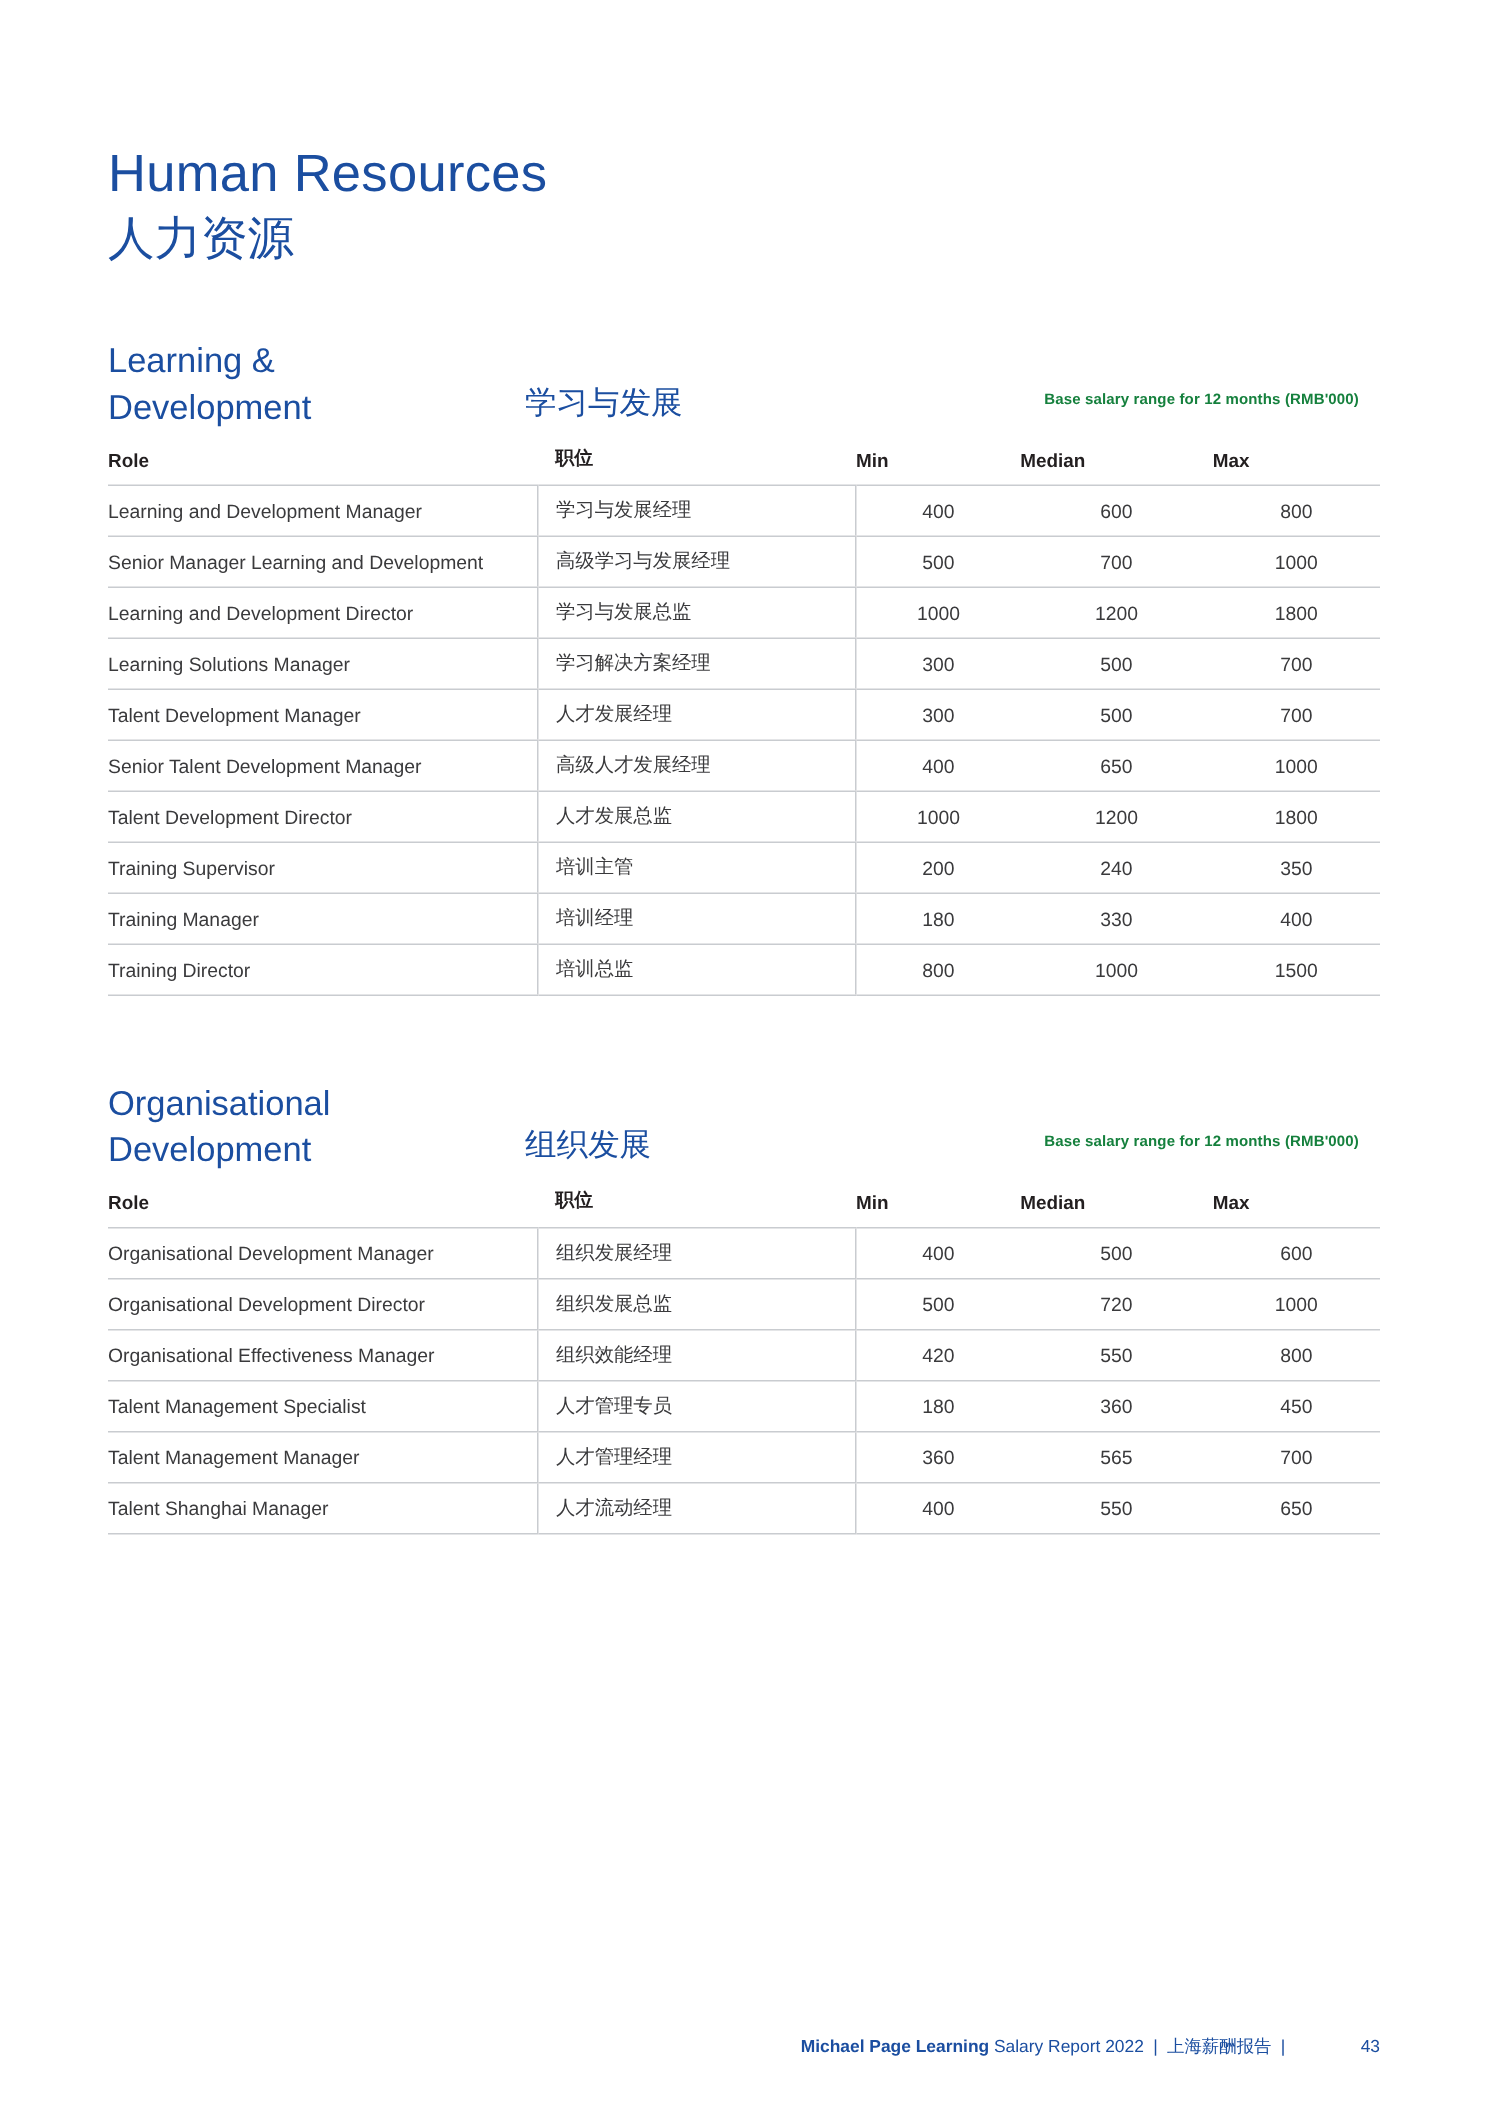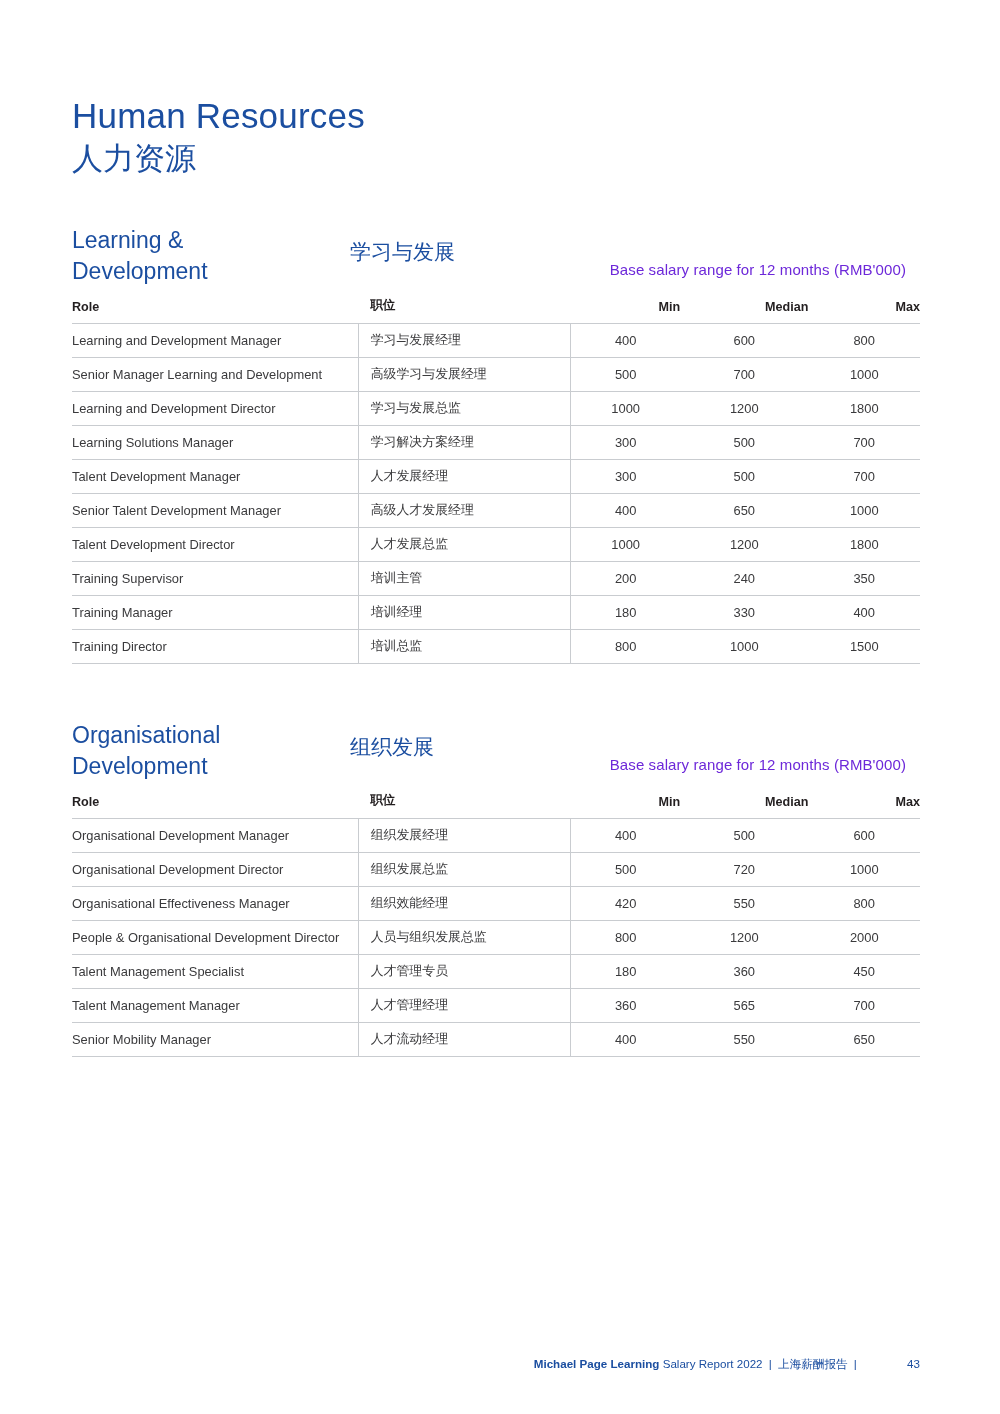--- a/index.html
+++ b/index.html
@@ -58,32 +58,32 @@
     top: 0;
     width: 270px;
     font-size: 23px;
     line-height: 1.33;
     color: #1b4ea0;
     font-weight: 400;
   }
   .sec-zh {
     position: absolute;
     left: 278px;
-    top: 13px;
+    top: 29px;
     font-size: 21px;
     color: #1b4ea0;
     font-weight: 400;
   }
   .salary-caption {
     position: absolute;
     right: 14px;
     top: 36px;
-    font-size: 15px;
-    font-weight: normal;
-    color: #6d28d9;
+    font-size: 10px;
+    font-weight: bold;
+    color: #15803d;
     letter-spacing: 0.1px;
   }
   
   table.salary {
     width: 100%;
     border-collapse: collapse;
     table-layout: fixed;
     font-size: 12.8px;
   }
   table.salary col.c-role    { width: 272px; }
@@ -95,21 +95,21 @@
   table.salary thead th {
     font-size: 12.6px;
     font-weight: bold;
     padding: 0 0 9px 0;
     text-align: left;
     color: #231f20;
     border: none;
     vertical-align: bottom;
   }
   table.salary thead th.num {
-    text-align: right;
+    text-align: left;
   }
   table.salary tbody td {
     border-top: 1px solid #c9ccd0;
     border-bottom: 1px solid #c9ccd0;
     padding: 8px 0 8px 0;
     vertical-align: middle;
     color: #3a3a3c;
     font-size: 12.9px;
   }
   table.salary tbody tr td.role {
@@ -306,42 +306,35 @@
           <td class="num max">1000</td>
         </tr>
         <tr>
           <td class="role">Organisational Effectiveness Manager</td>
           <td class="rolezh">组织效能经理</td>
           <td class="num min">420</td>
           <td class="num med">550</td>
           <td class="num max">800</td>
         </tr>
         <tr>
-          <td class="role">People &amp; Organisational Development Director</td>
-          <td class="rolezh">人员与组织发展总监</td>
-          <td class="num min">800</td>
-          <td class="num med">1200</td>
-          <td class="num max">2000</td>
-        </tr>
-        <tr>
           <td class="role">Talent Management Specialist</td>
           <td class="rolezh">人才管理专员</td>
           <td class="num min">180</td>
           <td class="num med">360</td>
           <td class="num max">450</td>
         </tr>
         <tr>
           <td class="role">Talent Management Manager</td>
           <td class="rolezh">人才管理经理</td>
           <td class="num min">360</td>
           <td class="num med">565</td>
           <td class="num max">700</td>
         </tr>
         <tr>
-          <td class="role">Senior Mobility Manager</td>
+          <td class="role">Talent Shanghai Manager</td>
           <td class="rolezh">人才流动经理</td>
           <td class="num min">400</td>
           <td class="num med">550</td>
           <td class="num max">650</td>
         </tr>
       </tbody>
     </table>
   </div>
 
   <div class="footer">

